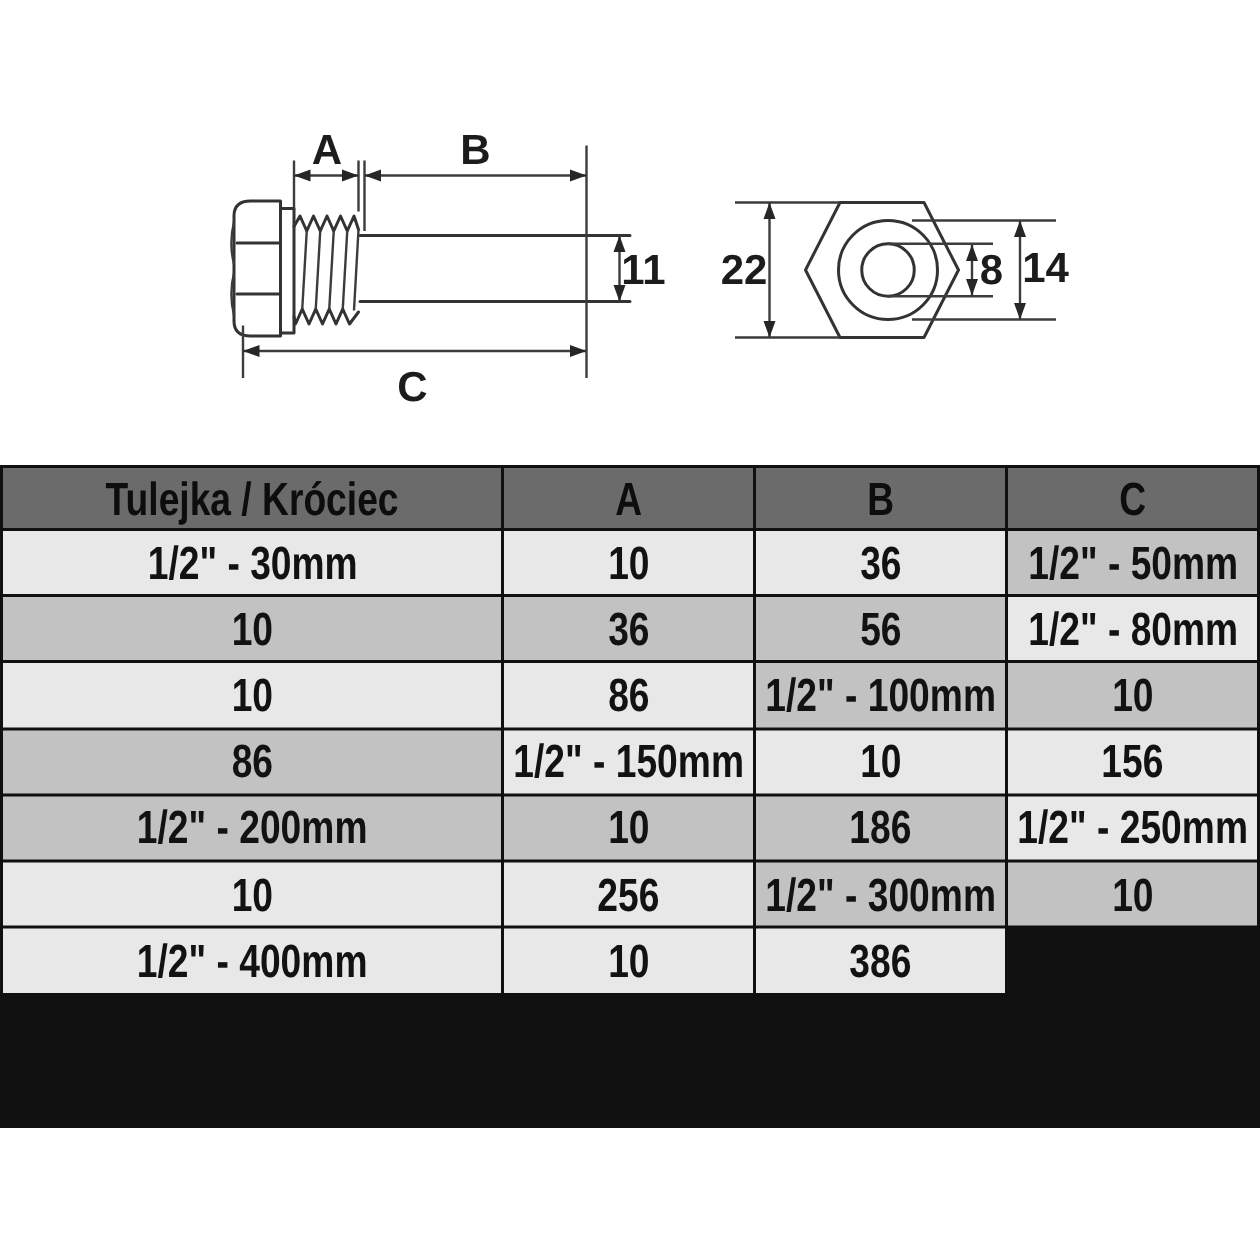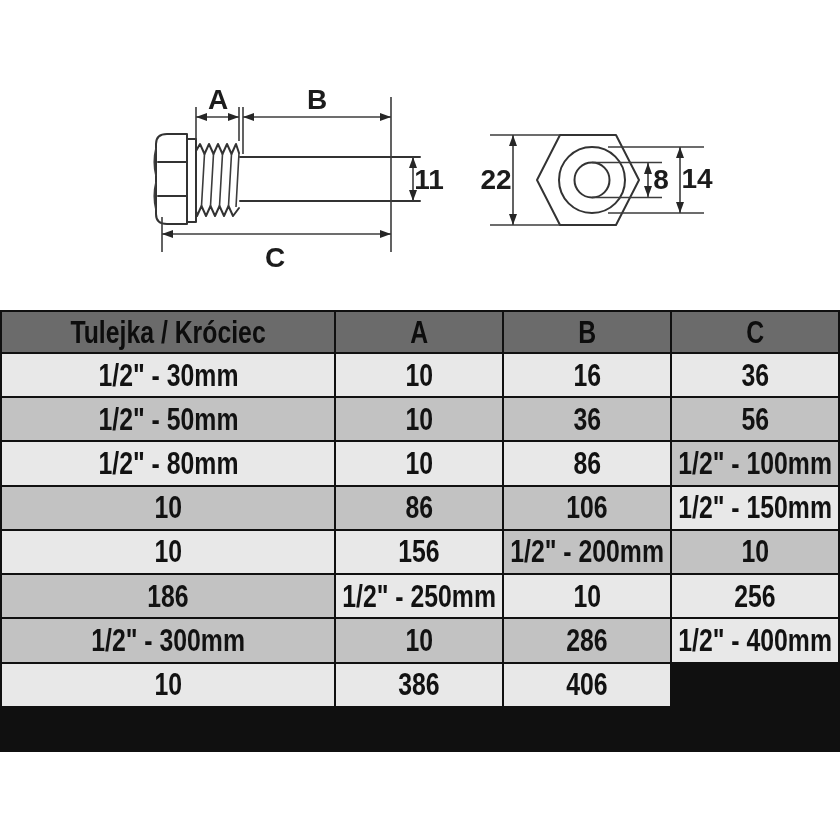--- a/index.html
+++ b/index.html
@@ -134,23 +134,20 @@
         <span class="cond">C</span>
       </div>
 
     <div class="cell light">
         <span class="cond">1/2" - 30mm</span>
       </div>
     <div class="cell light">
         <span class="cond">10</span>
       </div>
     <div class="cell light">
-        <span class="cond">16</span>
-      </div>
-    <div class="cell light">
         <span class="cond">36</span>
       </div>
 
     <div class="cell dark">
         <span class="cond">1/2" - 50mm</span>
       </div>
     <div class="cell dark">
         <span class="cond">10</span>
       </div>
     <div class="cell dark">
@@ -172,23 +169,20 @@
 
     <div class="cell dark">
         <span class="cond">1/2" - 100mm</span>
       </div>
     <div class="cell dark">
         <span class="cond">10</span>
       </div>
     <div class="cell dark">
         <span class="cond">86</span>
       </div>
-    <div class="cell dark">
-        <span class="cond">106</span>
-      </div>
 
     <div class="cell light">
         <span class="cond">1/2" - 150mm</span>
       </div>
     <div class="cell light">
         <span class="cond">10</span>
       </div>
     <div class="cell light">
         <span class="cond">156</span>
       </div>
@@ -212,31 +206,25 @@
     <div class="cell light">
         <span class="cond">256</span>
       </div>
 
     <div class="cell dark">
         <span class="cond">1/2" - 300mm</span>
       </div>
     <div class="cell dark">
         <span class="cond">10</span>
       </div>
-    <div class="cell dark">
-        <span class="cond">286</span>
-      </div>
 
     <div class="cell light">
         <span class="cond">1/2" - 400mm</span>
       </div>
     <div class="cell light">
         <span class="cond">10</span>
       </div>
     <div class="cell light">
         <span class="cond">386</span>
       </div>
-    <div class="cell light">
-        <span class="cond">406</span>
-      </div>
   </div>
 
 </div>
 
 </body></html>

